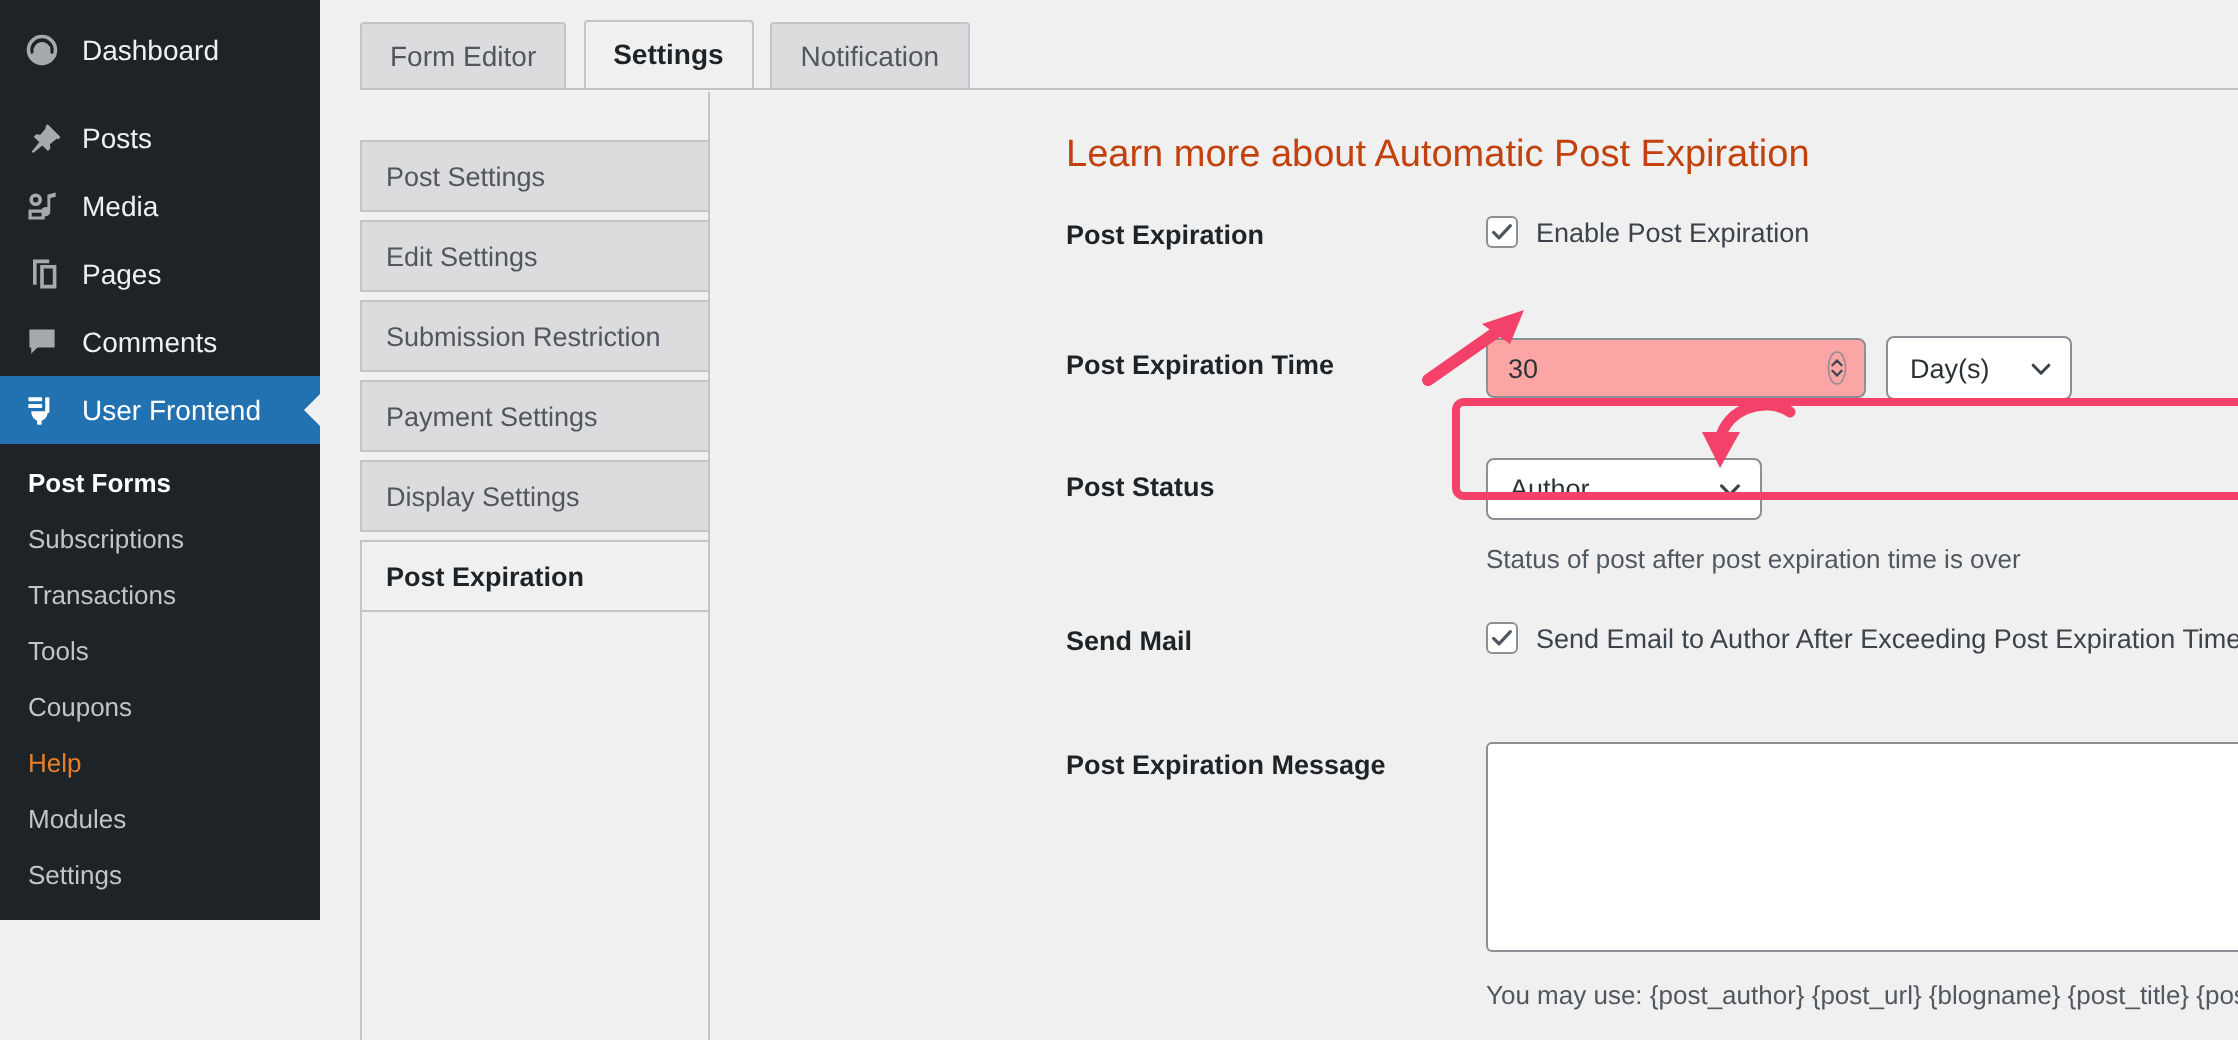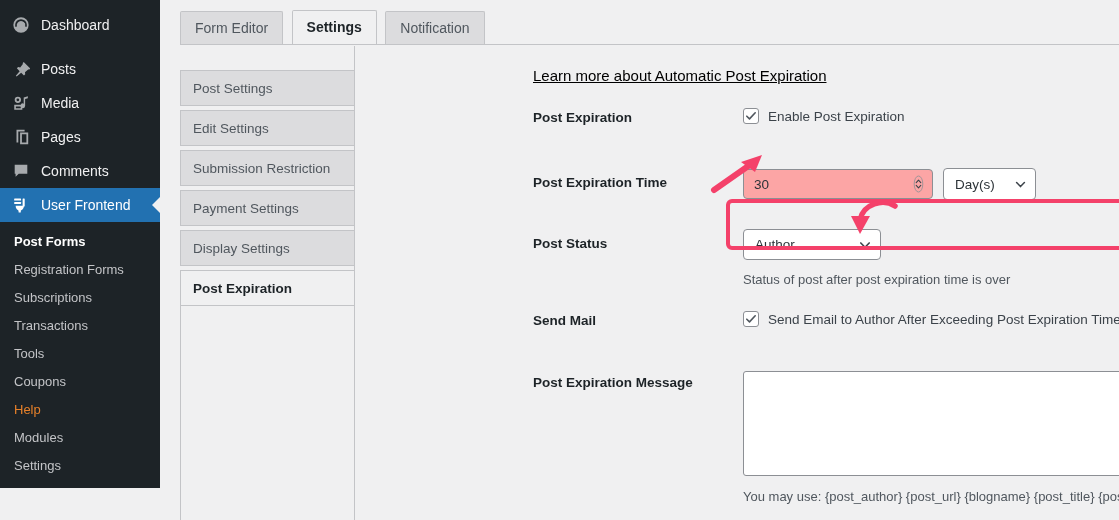--- a/index.html
+++ b/index.html
@@ -98,21 +98,21 @@
   }
   .side-divider {
     position: absolute; left: 194px; top: 0; bottom: 0;
     border-left: 1px solid #c3c4c7;
   }
 
   
   .panel { position: absolute; left: 208px; top: 0; right: 0; bottom: 0; padding: 0; }
   .learn-link {
     position: absolute; left: 165px; top: 21px;
-    font-size: 15px; color: #000000; text-decoration: underline;
+    font-size: 19px; color: #c2410c; 
     cursor: pointer;
   }
 
   .frow { position: absolute; left: 0; right: 0; }
   .flabel {
     position: absolute; left: 165px; width: 200px;
     font-size: 13.5px; font-weight: 700; color: #1d2327;
   }
   .fctl { position: absolute; left: 375px; }
 
@@ -232,21 +232,20 @@
             <path d="M4.2 11.2h9.6c0 3.2-2.1 5.6-4.8 5.6s-4.8-2.4-4.8-5.6z"></path>
             <rect x="7.6" y="16" width="2.6" height="3" rx="0.6"></rect>
           </svg>
         </span>
         <span>User Frontend</span>
       </div>
     </div>
 
     <div class="wp-submenu">
       <a class="wp-sub-item current">Post Forms</a>
-      <a class="wp-sub-item">Registration Forms</a>
       <a class="wp-sub-item">Subscriptions</a>
       <a class="wp-sub-item">Transactions</a>
       <a class="wp-sub-item">Tools</a>
       <a class="wp-sub-item">Coupons</a>
       <a class="wp-sub-item help">Help</a>
       <a class="wp-sub-item">Modules</a>
       <a class="wp-sub-item">Settings</a>
     </div>
   </nav>
 

